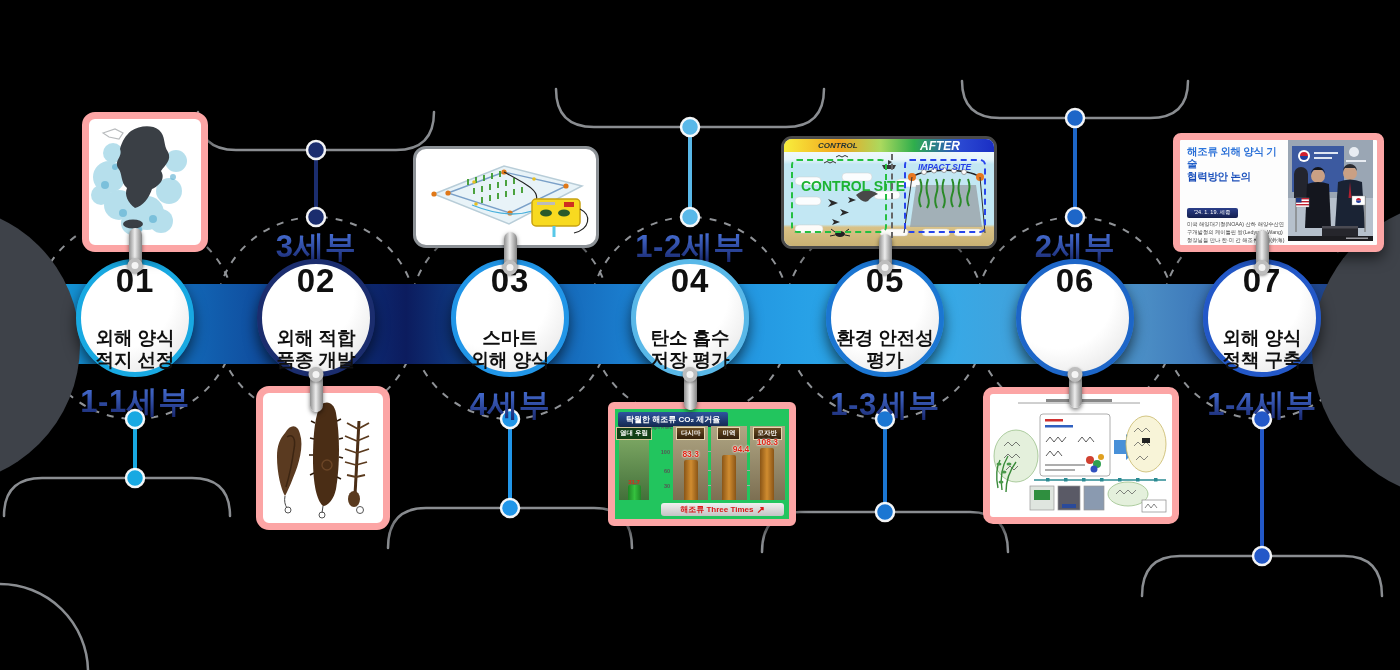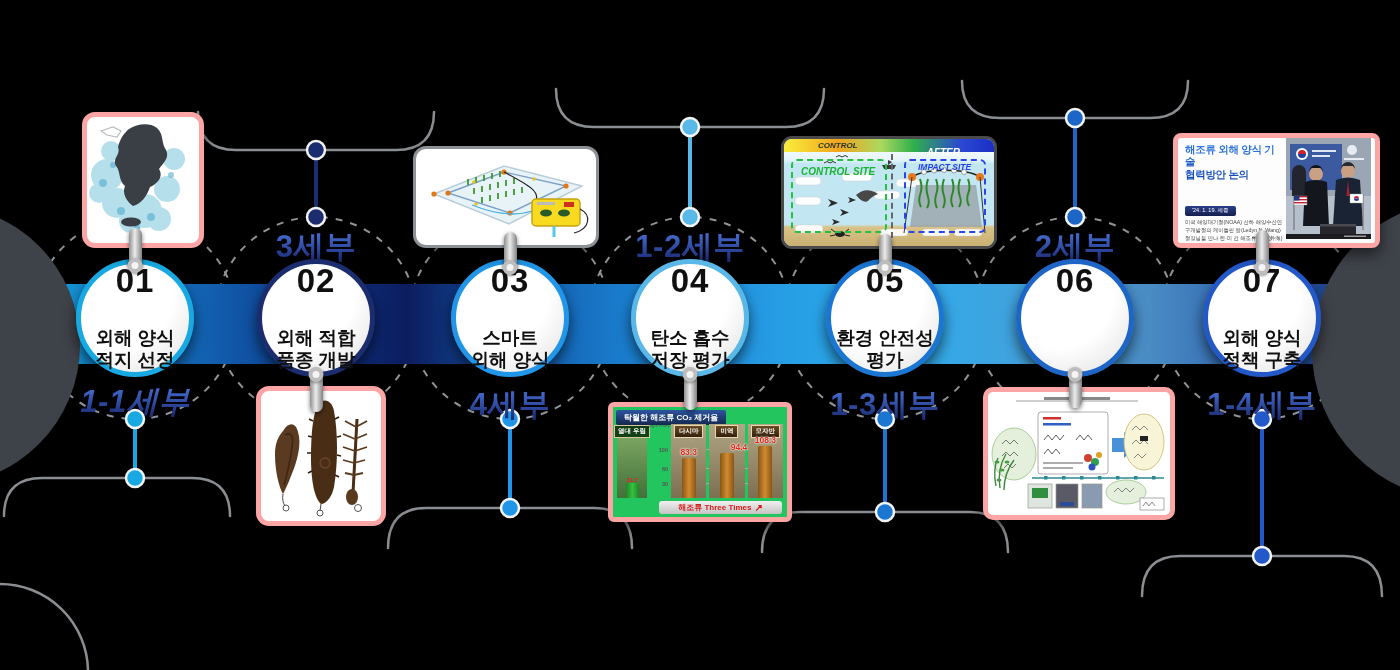--- a/index.html
+++ b/index.html
@@ -34,21 +34,21 @@
     -webkit-background-clip:text;background-clip:text;-webkit-text-fill-color:transparent;}
   
   .rod{position:absolute;width:13px;border-radius:7px;z-index:6;
     background:linear-gradient(90deg,#8f8f8f,#ececec 45%,#828282);
     box-shadow:0 2px 4px rgba(0,0,0,.5);}
   .ring{position:absolute;left:50%;transform:translateX(-50%);width:15px;height:15px;
     border-radius:50%;background:#f4f4f4;border:4px solid #bdbdbd;box-sizing:border-box;
     box-shadow:0 1px 3px rgba(0,0,0,.4);}
   .ring.bottom{bottom:-5px;} .ring.top{top:-5px;}
   
-  .card{position:absolute;background:#fff;border:5px solid #fca5a5;border-radius:13px;
+  .card{position:absolute;background:#fff;border:7px solid #fca5a5;border-radius:13px;
     box-shadow:0 6px 14px rgba(0,0,0,.55);overflow:hidden;z-index:5;}
   
   .c4{background:#22c55e;}
   .c4-title{position:absolute;top:3px;left:3px;z-index:2;background:linear-gradient(180deg,#2e54a0,#14284e);
     color:#fff;font-size:8px;font-weight:700;padding:2px 8px;border-radius:2px;}
   .c4-body{position:absolute;left:4px;right:4px;top:17px;bottom:19px;display:flex;}
   .c4-forest{width:30px;background:linear-gradient(180deg,#86b06a,#43703a);position:relative;
     display:flex;flex-direction:column;align-items:center;}
   .c4-fhead{background:#133f16;color:#fff;font-size:6.5px;font-weight:700;padding:1px 3px;
     margin-top:1px;border:1px solid #d8c89a;white-space:nowrap;}
@@ -72,23 +72,23 @@
     background:linear-gradient(180deg,#f0f0f0,#c4c4c4);border-radius:3px;display:flex;
     align-items:center;justify-content:center;gap:3px;color:#d81818;font-weight:800;font-size:8px;}
   .c4-arrow{font-size:10px;line-height:1;}
   
   .c5{border:3px solid #4a4a4a;background:#cfe9f4;border-radius:11px;}
   .c5-sea{position:absolute;left:0;right:0;top:13px;bottom:0;
     background:linear-gradient(180deg,#eff9fc 0%,#e6f5fa 8%,#c2e7f3 13%,#c2e7f3 77%,#d9c287 80%,#c9b173 100%);}
   .c5-head{position:absolute;top:0;left:0;right:0;height:13px;
     background:linear-gradient(90deg,#f8ee3c 0%,#f2a41e 26%,#abd95e 46%,#2fae4c 62%,#2b49d2 84%,#1a2ec4 100%);}
   .c5-before{position:absolute;top:1.5px;left:34px;font-size:8px;font-weight:800;font-style:italic;color:#233;}
-  .c5-after{position:absolute;top:8px;right:34px;font-size:10px;font-weight:800;font-style:italic;color:#fff;}
+  .c5-after{position:absolute;top:0;right:34px;font-size:12px;font-weight:800;font-style:italic;color:#fff;}
   .c5-ctrl{position:absolute;left:7px;top:20px;width:92px;height:70px;border:2px dashed #24c040;border-radius:6px;}
-  .c5-ctrl-lab{position:absolute;top:5px;left:8px;color:#1db332;font-weight:800;font-style:italic;font-size:10px;white-space:nowrap;}
+  .c5-ctrl-lab{position:absolute;top:17px;left:8px;color:#1db332;font-weight:800;font-size:14px;white-space:nowrap;}
   .c5-imp{position:absolute;left:120px;top:20px;width:78px;height:70px;border:2px dashed #2745ec;border-radius:6px;}
   .c5-imp-lab{position:absolute;top:1px;left:12px;color:#2440e6;font-weight:800;font-style:italic;font-size:8.5px;white-space:nowrap;}
   .c5-mid{position:absolute;left:107px;top:15px;height:84px;border-left:2px dashed #666;}
   
   .c7{display:flex;background:#fdfdfd;border-radius:8px;}
   .c7-left{width:108px;box-sizing:border-box;padding:5px 3px 4px 7px;}
   .c7-title{font-size:10.5px;font-weight:800;line-height:1.18;letter-spacing:-.3px;color:#1b64d8;
     background:linear-gradient(180deg,#2f7ae0,#1446b4);-webkit-background-clip:text;
     background-clip:text;-webkit-text-fill-color:transparent;}
   .c7-date{display:inline-block;margin-top:3px;background:linear-gradient(180deg,#2b3f8a,#141f4e);
@@ -156,21 +156,21 @@
       <circle class="acc-dot" cx="1075" cy="118" r="9"></circle>
         <circle class="acc-dot" cx="1075" cy="217" r="9"></circle>
     </g>
     <g style="--accent: #2358c8;">
       <line class="acc-line" x1="1262" y1="419" x2="1262" y2="556"></line>
       <circle class="acc-dot" cx="1262" cy="419" r="9"></circle>
         <circle class="acc-dot" cx="1262" cy="556" r="9"></circle>
     </g>
   </svg>
 
-  <div class="detail" style="left: 55px; top: 381px; font-style: italic; --accent: #18a9e2;">1-1세부</div>
+  <div class="detail" style="left: 55px; top: 381px; --accent: #18a9e2;">1-1세부</div>
   <div class="detail" style="left: 236px; top: 226px; --accent: #1b2d6e;">3세부</div>
   <div class="detail" style="left: 430px; top: 384px; --accent: #2196e8;">4세부</div>
   <div class="detail" style="left: 610px; top: 226px; --accent: #59b8e8;">1-2세부</div>
   <div class="detail" style="left: 805px; top: 384px; --accent: #1b76d2;">1-3세부</div>
   <div class="detail" style="left: 995px; top: 226px; --accent: #1d66c8;">2세부</div>
   <div class="detail" style="left: 1182px; top: 384px; --accent: #2358c8;">1-4세부</div>
 
   <div class="rod" style="left:128.5px;top:228px;height:40px">
       <div class="ring bottom"></div>
     </div>

